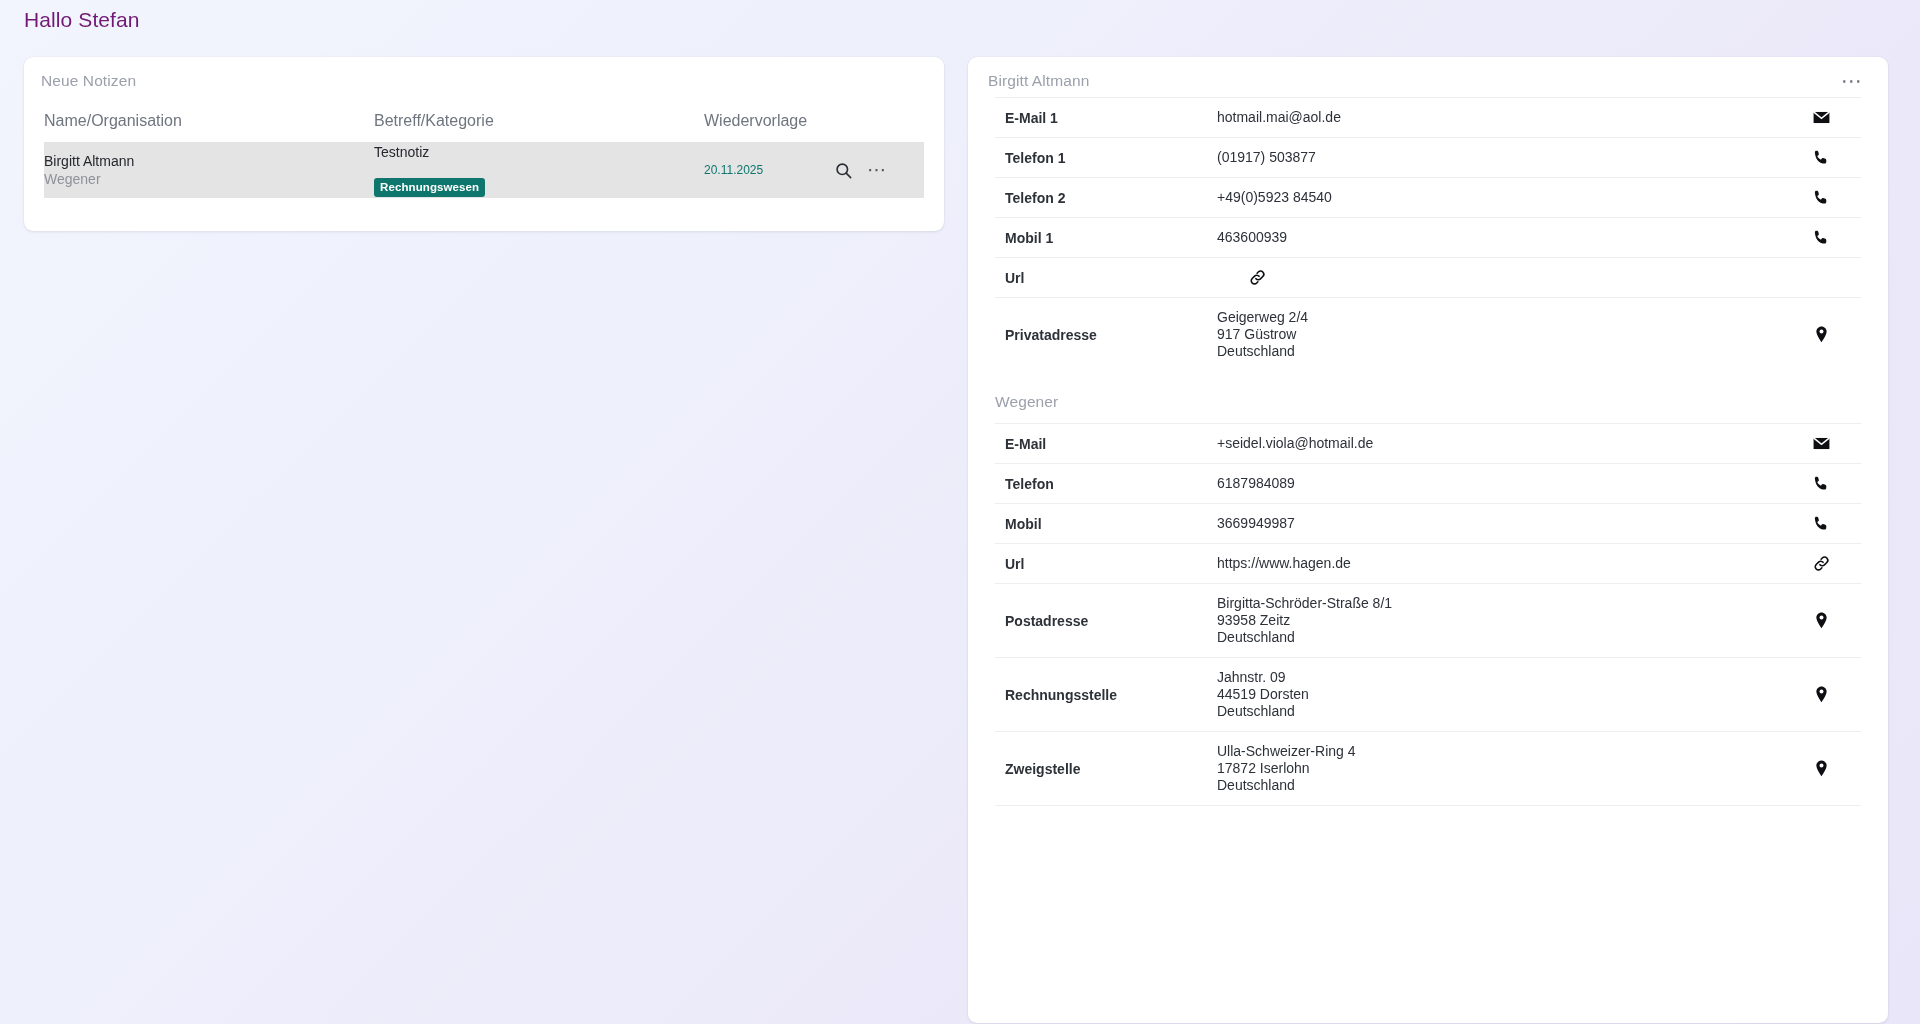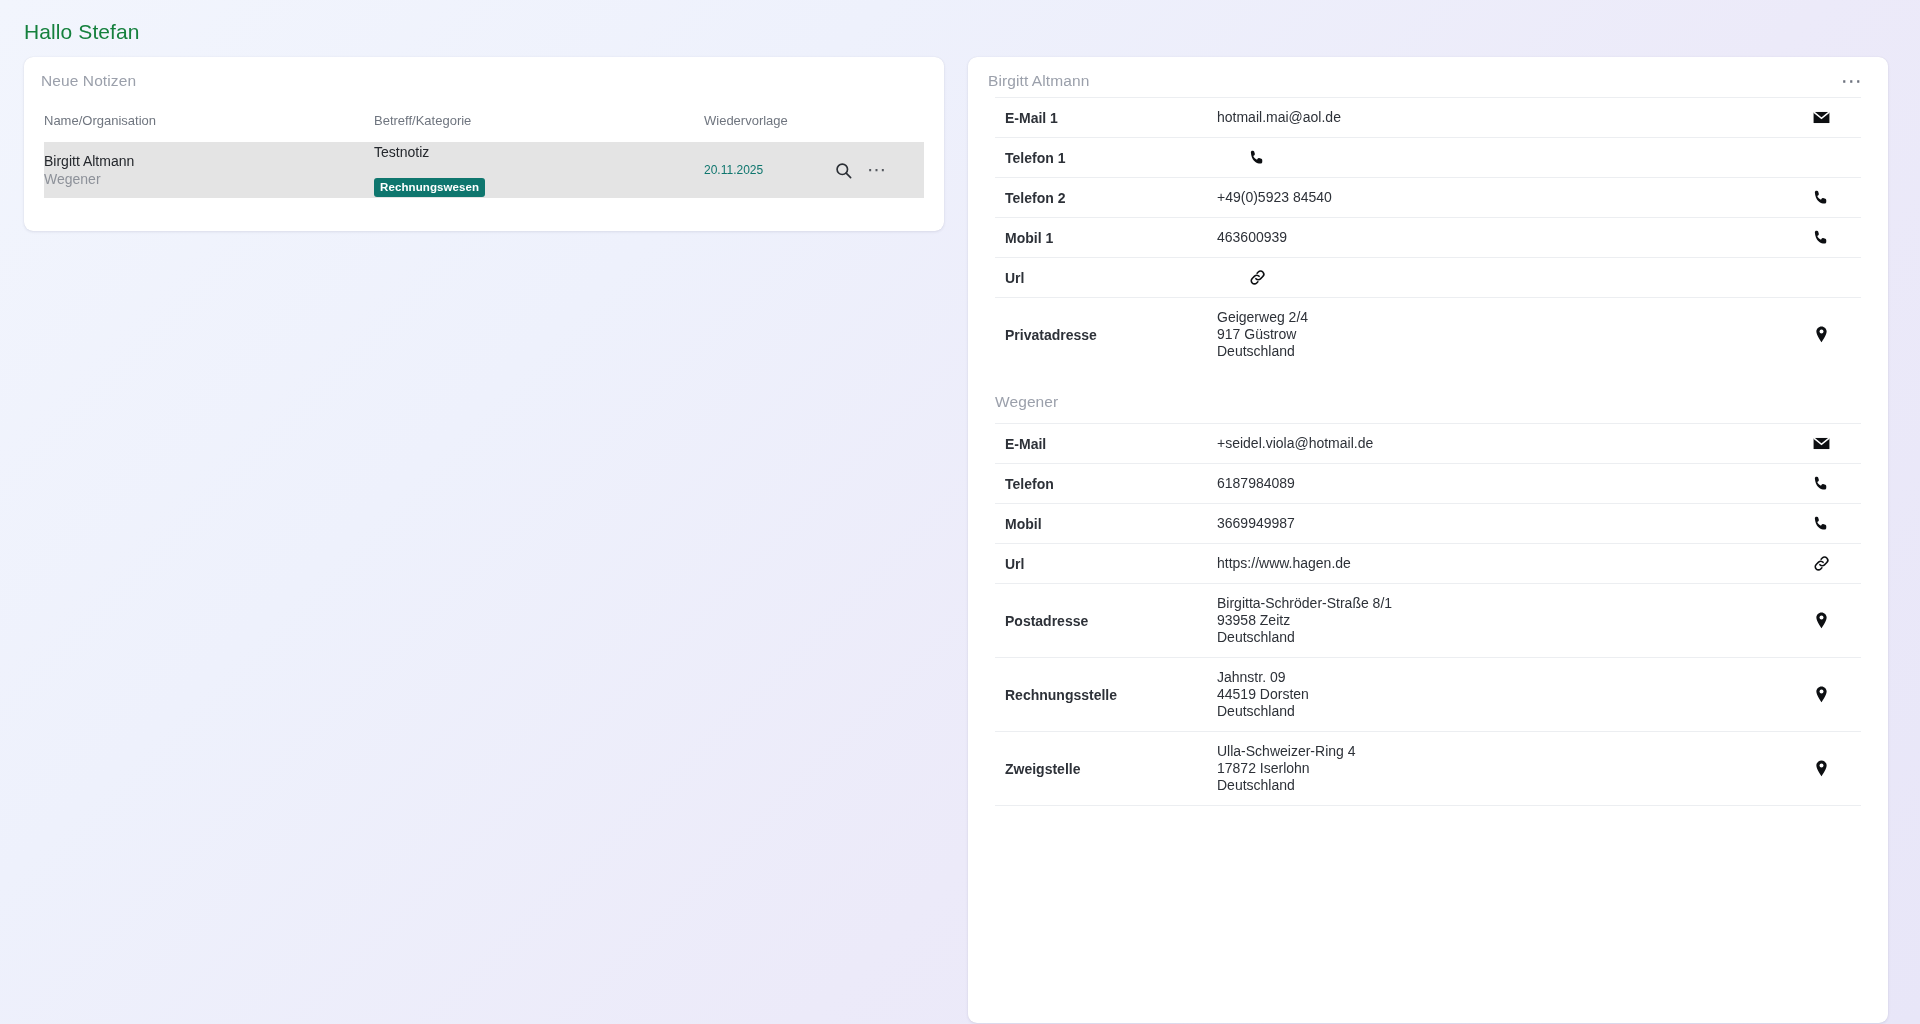--- a/index.html
+++ b/index.html
@@ -15,24 +15,24 @@
     font-family: "Liberation Sans", sans-serif;
     background: linear-gradient(135deg, #f2f5fd 0%, #eef1fc 30%, #eceaf9 62%, #e8e6f8 100%);
     color: #2f3338;
     -webkit-font-smoothing: antialiased;
   }
 
   
   .greeting {
     position: absolute;
     left: 24px;
-    top: 20px;
+    top: 8px;
     font-size: 21px;
     font-weight: 400;
-    color: #15803d;
+    color: #701a75;
     letter-spacing: 0.1px;
   }
 
   
   .columns {
     position: absolute;
     left: 0;
     top: 57px;
     width: 1612px;
     height: 960px;
@@ -93,21 +93,21 @@
     margin-top: 17px;
     width: 100%;
   }
 
   .notes-head {
     display: flex;
     align-items: center;
     height: 27px;
     padding: 0 0 0 20px;
     color: #6f757f;
-    font-size: 13px;
+    font-size: 16px;
   }
 
   .col-name   { width: 330px; }
   .col-subj   { width: 330px; }
   .col-date   { width: 130px; }
   .col-acts   { width: 90px;  }
 
   .notes-row {
     display: flex;
     align-items: center;
@@ -289,20 +289,23 @@
         <div class="detail-icon">
           <svg width="19" height="19" viewBox="0 0 24 24" fill="#0d0f12">
             <path d="M2 5h20v14H2z"></path>
             <path d="M2 5l10 8 10-8" fill="none" stroke="#ffffff" stroke-width="2"></path>
           </svg>
         </div>
       </div>
 
       <div class="detail-row row-single">
         <div class="detail-label">Telefon 1</div>
+        <div class="detail-value">
+          <span class="line">(01917) 503877</span>
+        </div>
         <div class="detail-icon">
           <svg width="18" height="18" viewBox="0 0 24 24" fill="#0d0f12">
             <path d="M6.6 2.2c.8 0 1.4.5 1.6 1.2l.9 3c.2.7 0 1.4-.6 1.8l-1.5 1c1 2.2 2.8 4 5 5l1-1.5c.4-.6 1.1-.8 1.8-.6l3 .9c.7.2 1.2.9 1.2 1.6v2.8c0 1.1-.9 2-2 2C9.8 19.4 4.6 14.2 3.8 4.2c0-1.1.9-2 2-2z"></path>
           </svg>
         </div>
       </div>
 
       <div class="detail-row row-single">
         <div class="detail-label">Telefon 2</div>
         <div class="detail-value">

